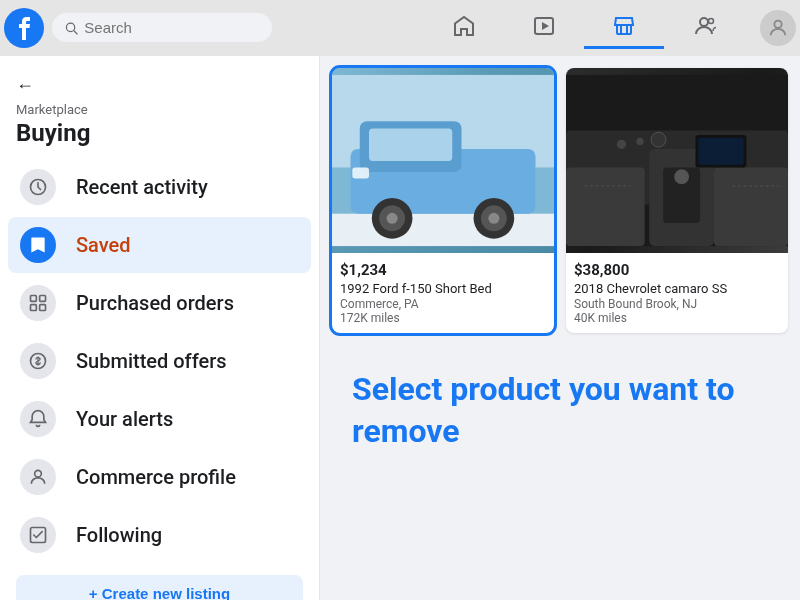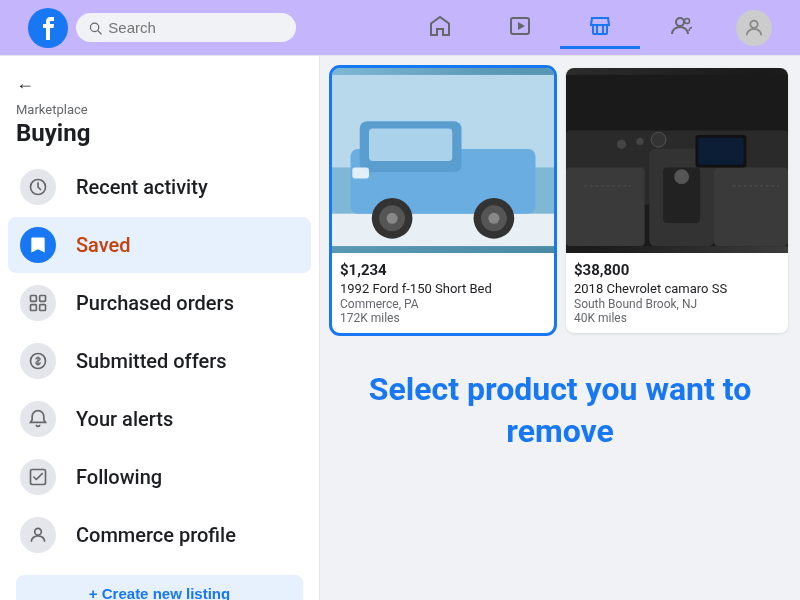--- a/index.html
+++ b/index.html
@@ -1,22 +1,22 @@
 <!DOCTYPE html>
 <html><head>
   <meta charset="utf-8">
   <style>
     * { box-sizing: border-box; margin: 0; padding: 0; }
     body { font-family: -apple-system, BlinkMacSystemFont, 'Segoe UI', Roboto, sans-serif; background: #fff; width: 800px; height: 600px; overflow: hidden; }
 
     
     .top-nav {
       display: flex; align-items: center; height: 56px;
-      background: #c4b5fd; border-bottom: 1px solid #e4e6eb;
-      padding: 0 28px; position: relative;
+      background: #e5e5e5; border-bottom: 1px solid #e4e6eb;
+      padding: 0 4px; position: relative;
     }
     .fb-logo { width: 40px; height: 40px; margin-right: 8px; }
     .fb-logo svg { width: 40px; height: 40px; }
     .search-bar {
       display: flex; align-items: center;
       background: #f0f2f5; border-radius: 20px;
       padding: 6px 12px; gap: 6px; width: 220px;
     }
     .search-bar input {
       border: none; background: transparent; outline: none;
@@ -95,21 +95,21 @@
       width: 100%; height: 185px; object-fit: cover;
       background: #ccc; overflow: hidden;
     }
     .listing-info { padding: 8px; border-radius: 25px; }
     .listing-price { font-size: 15px; font-weight: 700; color: #1c1e21; }
     .listing-title { font-size: 13px; color: #1c1e21; margin-top: 2px; }
     .listing-location { font-size: 12px; color: #65676b; margin-top: 1px; }
     .listing-miles { font-size: 12px; color: #65676b; }
 
     .select-prompt {
-      text-align: center; padding: 20px; font-size: 32px;
+      text-align: left; padding: 20px; font-size: 32px;
       font-weight: 700; color: #1877f2; line-height: 1.3;
     }
 
     
     .car-blue { background: linear-gradient(135deg, #7eb8d4 0%, #5a9ab5 40%, #4a8aa5 100%); }
     .car-interior { background: linear-gradient(135deg, #2c2c2c 0%, #1a1a1a 50%, #3c3c3c 100%); }
   </style>
 </head>
 <body>
 
@@ -228,35 +228,35 @@
           <path d="M12 2a7 7 0 0 1 7 7v4l2 3H3l2-3V9a7 7 0 0 1 7-7z" stroke="#65676b" stroke-width="2" fill="none"></path>
           <path d="M10 19a2 2 0 0 0 4 0" stroke="#65676b" stroke-width="2" fill="none"></path>
         </svg>
       </div>
       <span>Your alerts</span>
     </div>
 
     <div class="sidebar-item">
       <div class="sidebar-icon">
         <svg viewBox="0 0 24 24" fill="none">
+          <circle cx="12" cy="8" r="4" stroke="#65676b" stroke-width="2"></circle>
+          <path d="M4 20c0-4 3.6-7 8-7s8 3 8 7" stroke="#65676b" stroke-width="2" fill="none"></path>
+        </svg>
+      </div>
+      <span>Commerce profile</span>
+    </div>
+
+    <div class="sidebar-item">
+      <div class="sidebar-icon">
+        <svg viewBox="0 0 24 24" fill="none">
           <rect x="3" y="3" width="18" height="18" rx="2" stroke="#65676b" stroke-width="2"></rect>
           <path d="M7 12l3 3 7-7" stroke="#65676b" stroke-width="2" stroke-linecap="round" stroke-linejoin="round"></path>
         </svg>
       </div>
       <span>Following</span>
-    </div>
-
-    <div class="sidebar-item">
-      <div class="sidebar-icon">
-        <svg viewBox="0 0 24 24" fill="none">
-          <circle cx="12" cy="8" r="4" stroke="#65676b" stroke-width="2"></circle>
-          <path d="M4 20c0-4 3.6-7 8-7s8 3 8 7" stroke="#65676b" stroke-width="2" fill="none"></path>
-        </svg>
-      </div>
-      <span>Commerce profile</span>
     </div>
 
     <button class="create-listing-btn">
       <span>+ Create new listing</span>
     </button>
   </aside>
 
   <main class="content">
     <div class="listings-grid">
 

